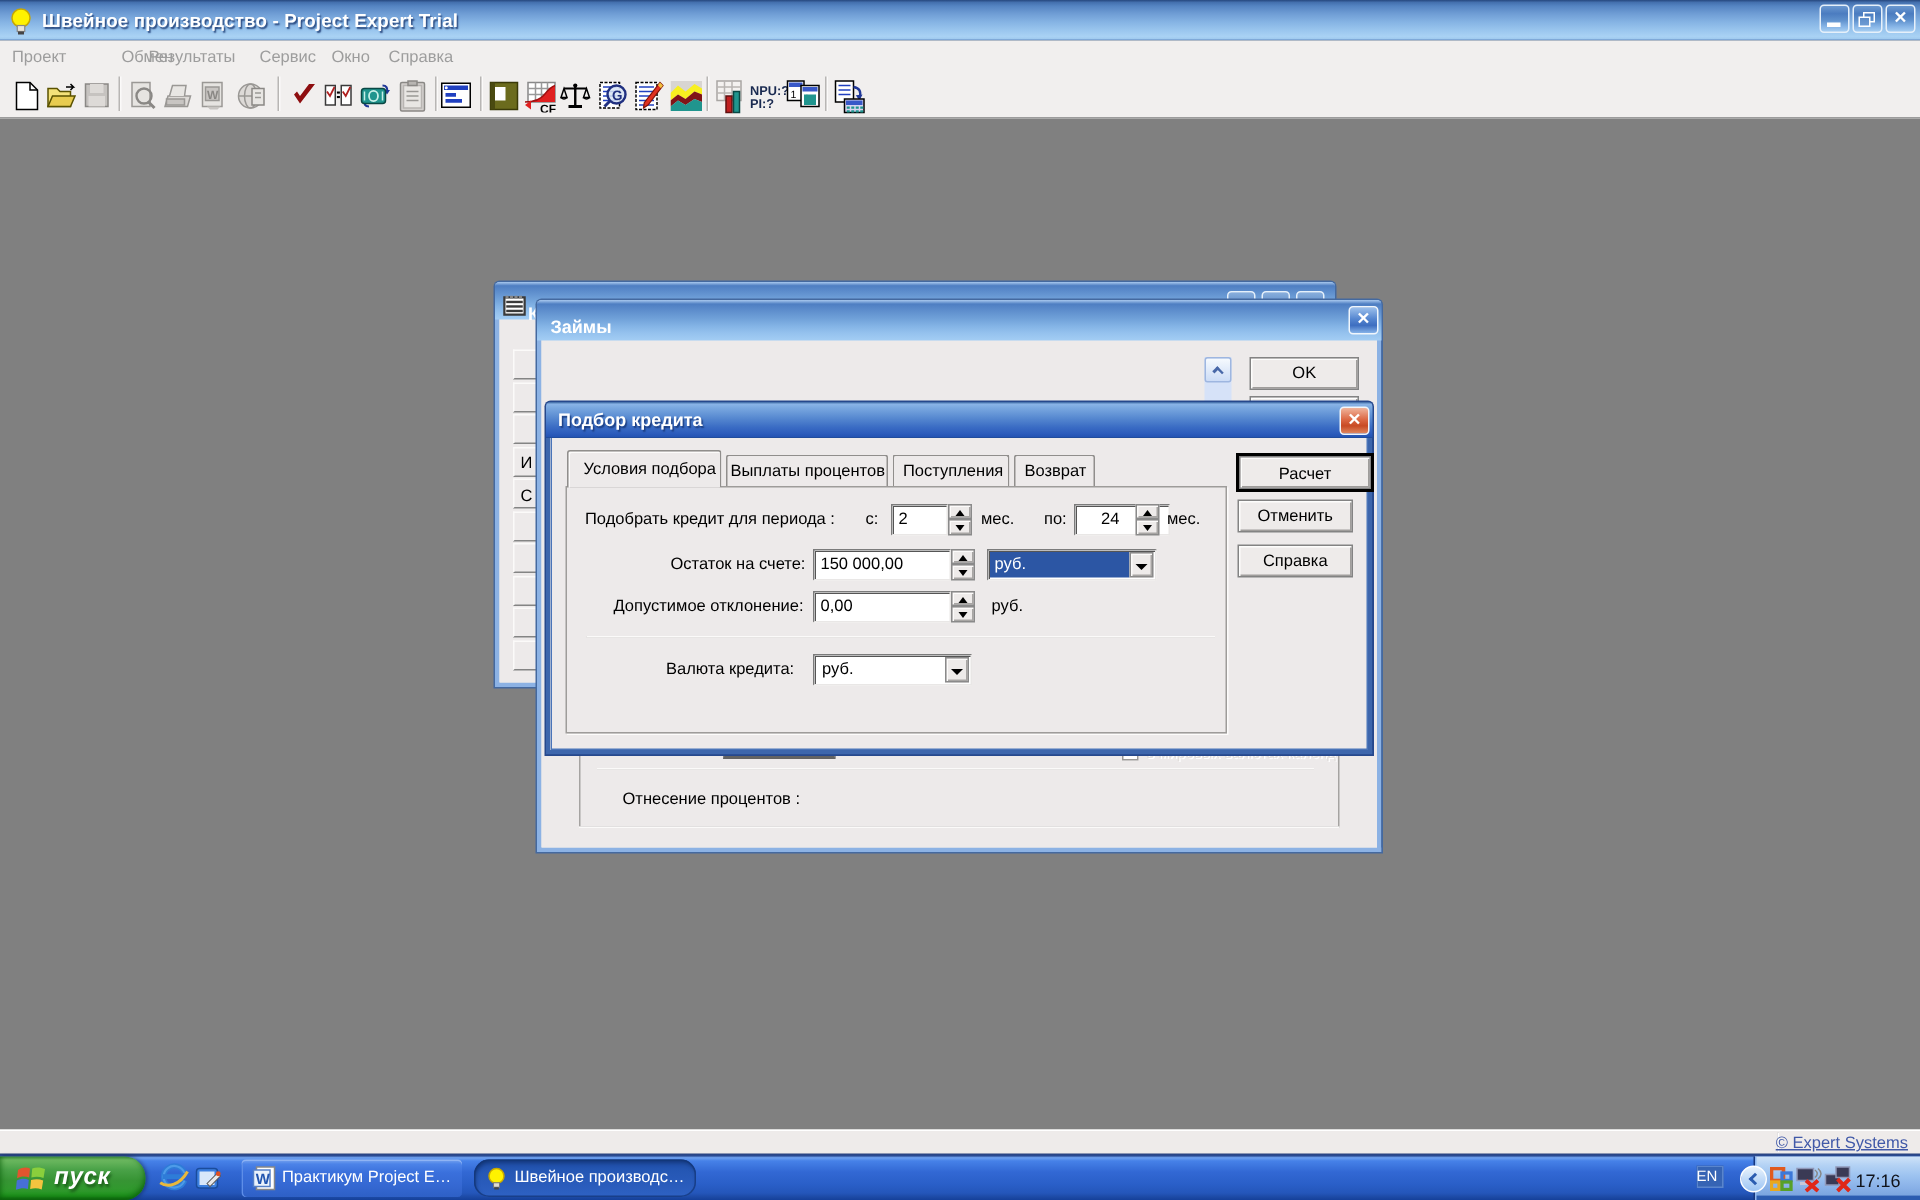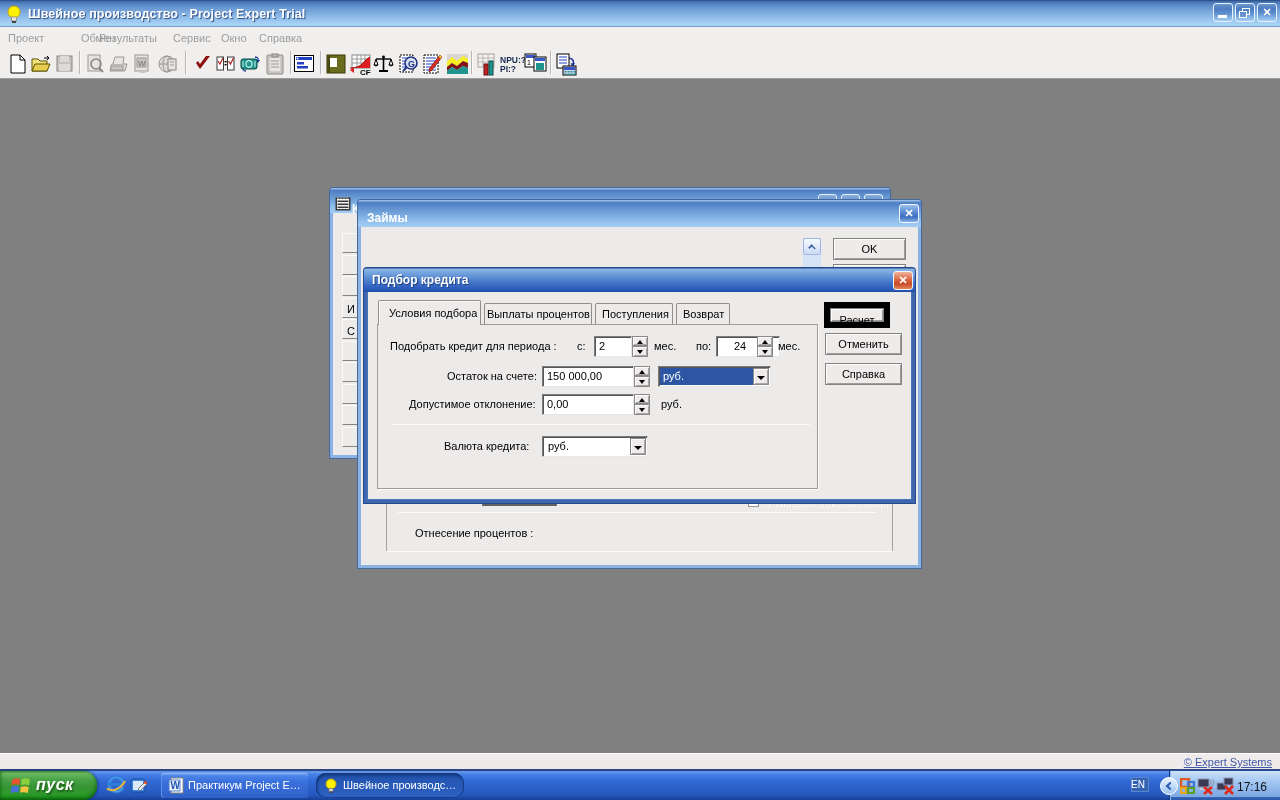--- a/index.html
+++ b/index.html
@@ -407,21 +407,21 @@
   <div class="abs" style="left:24px;top:156px;width:419px;height:1px;background:#B8B5B2;border-bottom:1px solid #FBFAF9;"></div>
 
   <div class="abs lbl" style="left:77px;top:172px;">Валюта кредита:</div>
   <div class="abs combo" style="left:175px;top:168px;width:106px;height:21px;">
     <div style="position:absolute;left:5px;top:3px;font-size:11px;">руб.</div>
     <div class="cbtn">
         <i></i>
       </div>
   </div>
 
-  <div class="abs" style="left:457px;top:34px;width:66px;height:26px;border:6px solid #000000;">
+  <div class="abs" style="left:457px;top:34px;width:92px;height:26px;border:2px solid #000000;">
       <div class="btn" style="width:100%;height:100%;line-height:22px;">Расчет</div>
     </div>
   <div class="abs btn" style="left:458px;top:65px;width:77px;height:22px;line-height:21px;">Отменить</div>
   <div class="abs btn" style="left:458px;top:95px;width:77px;height:22px;line-height:21px;">Справка</div>
 </div>
 
 <div class="abs" id="statusbar"></div>
 <div class="abs" id="statusdiv"></div>
 <div class="abs" id="copyr">© Expert Systems</div>
 

